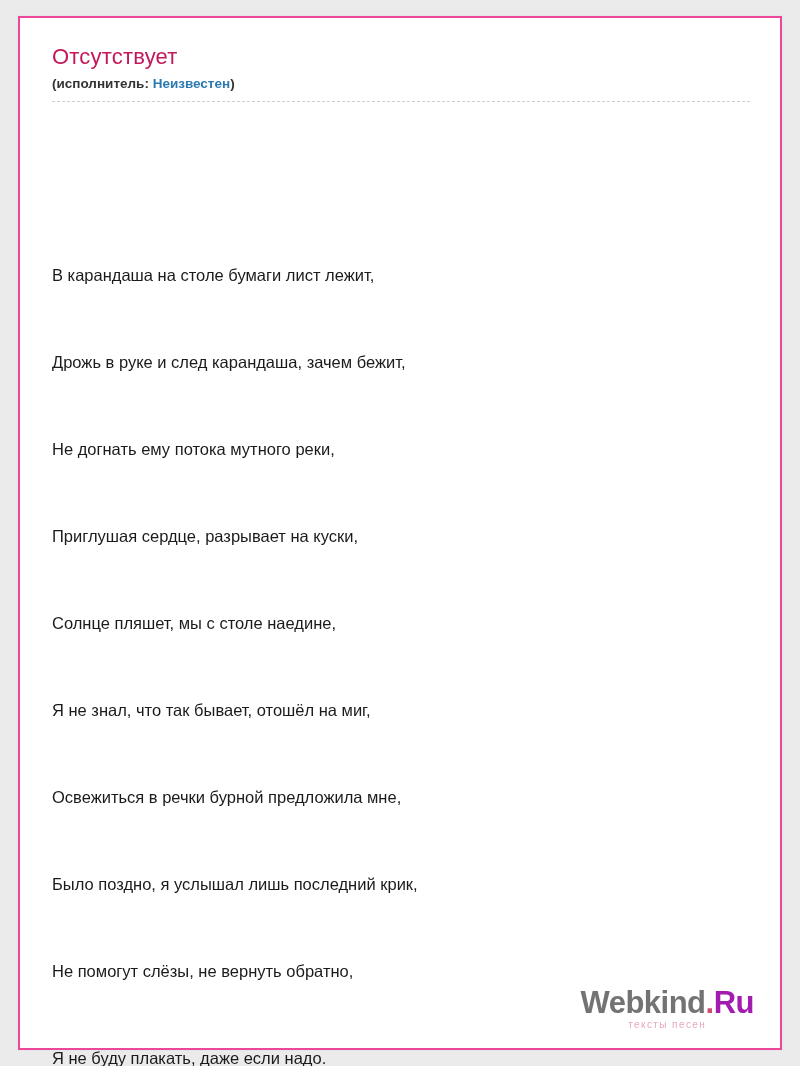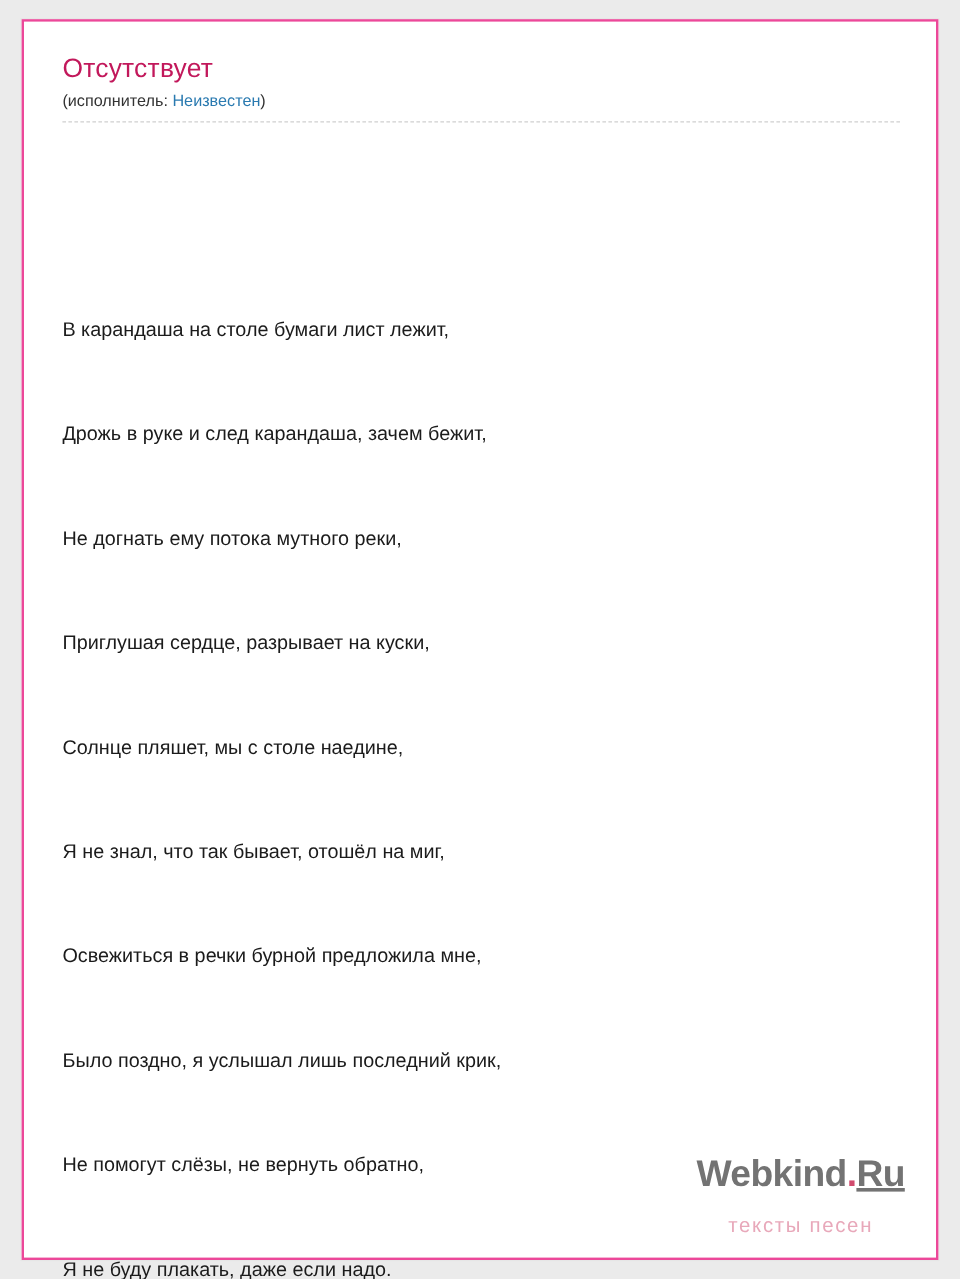--- a/index.html
+++ b/index.html
@@ -35,20 +35,21 @@
     color: #c2185b;
     font-size: 22px;
     font-weight: normal;
     margin: 0 0 6px 0;
     letter-spacing: 0.2px;
   }
   .artist-line {
     font-size: 13.5px;
     color: #333333;
     margin: 0 0 10px 0;
+    font-weight: bold;
   }
   .artist-link {
     color: #2a7ab0;
     text-decoration: none;
     cursor: pointer;
   }
   .divider {
     border: 0;
     border-top: 1px dashed #cfcfcf;
     margin: 0 0 14px 0;
@@ -73,24 +74,24 @@
     text-align: center;
     line-height: 1;
   }
   .logo-main {
     font-size: 31px;
     font-weight: bold;
     letter-spacing: -0.5px;
   }
   .logo-web { color: #737373; }
   .logo-dot { color: #d14b6e; }
-  .logo-ru { color: #737373; text-decoration: underline; }
+  .logo-ru { color: #a21caf; }
   .logo-sub {
-    margin-top: 20px;
-    font-size: 17px;
+    margin-top: 2px;
+    font-size: 10px;
     color: #e8a8ba;
     letter-spacing: 1.4px;
     text-align: center;
   }
 </style>
 </head>
 <body>
 
 <div class="page">
   <div class="sheet">

